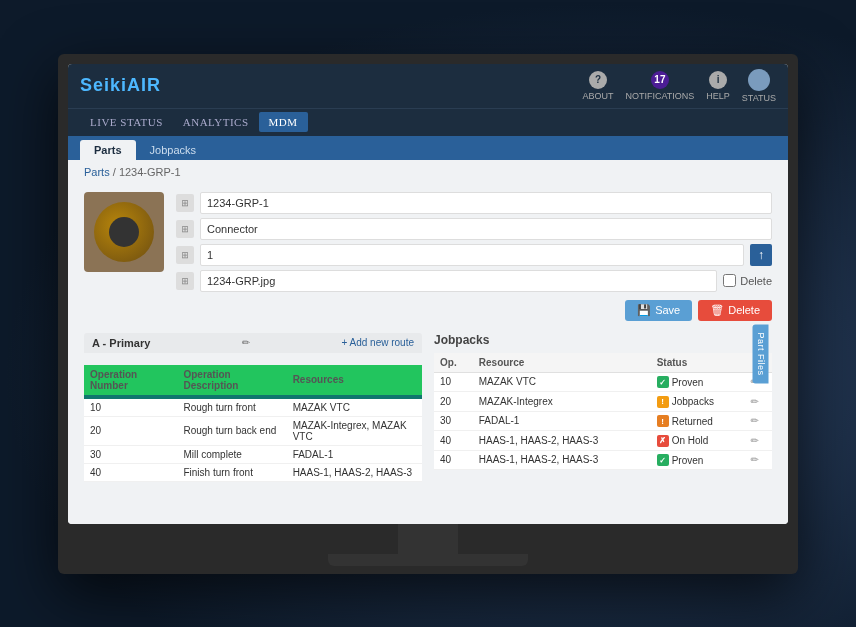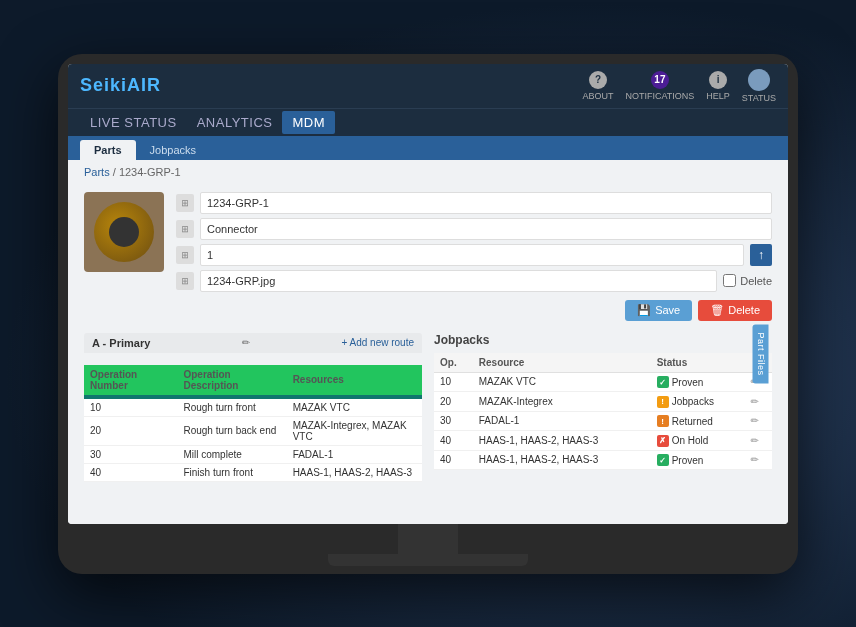--- a/index.html
+++ b/index.html
@@ -12,21 +12,21 @@
       align-items: center;
       width: 856px;
       height: 627px;
       overflow: hidden;
       background-image: radial-gradient(ellipse at 70% 60%, #2a4060 0%, #0d1a2a 70%);
     }
     .monitor-outer {
       width: 740px;
       height: 520px;
       background: #2a2a2a;
-      border-radius: 24px;
+      border-radius: 6px;
       padding: 10px 10px 0 10px;
       box-shadow: 0 20px 60px rgba(0,0,0,0.7);
       position: relative;
     }
     .monitor-screen {
       width: 100%;
       height: 460px;
       background: #f0f2f4;
       border-radius: 4px;
       overflow: hidden;
@@ -110,25 +110,26 @@
       background: #1c2d3f;
       display: flex;
       align-items: center;
       padding: 0 12px;
       height: 28px;
       flex-shrink: 0;
       border-top: 1px solid #2a3d52;
     }
     .nav-item {
       color: #aac;
-      font-size: 13px;
+      font-size: 11px;
       padding: 4px 10px;
       cursor: pointer;
       text-transform: uppercase;
       letter-spacing: 0.5px;
+      font-family: Liberation Serif, serif;
     }
     .nav-item.active {
       background: #2a6099;
       color: white;
       border-radius: 2px;
     }
     
     .sub-tabs {
       background: #2a6099;
       display: flex;

